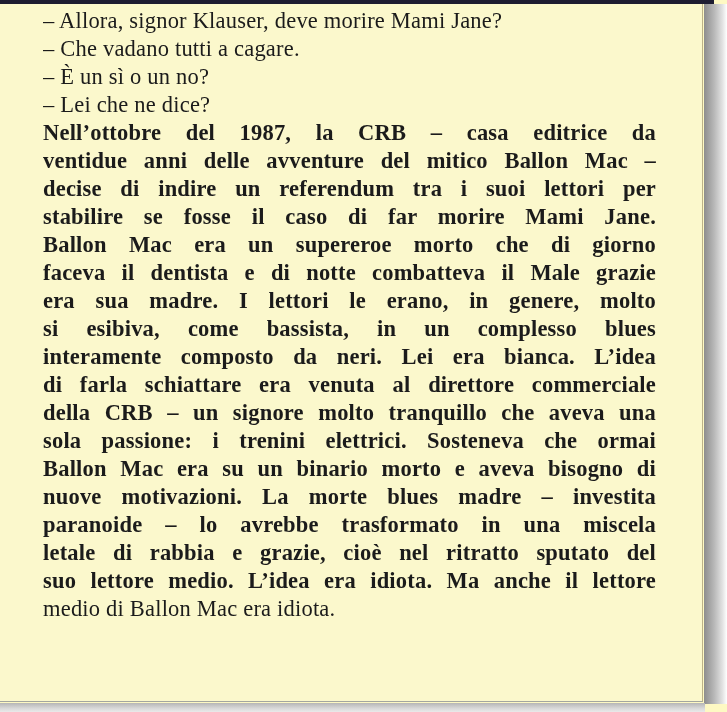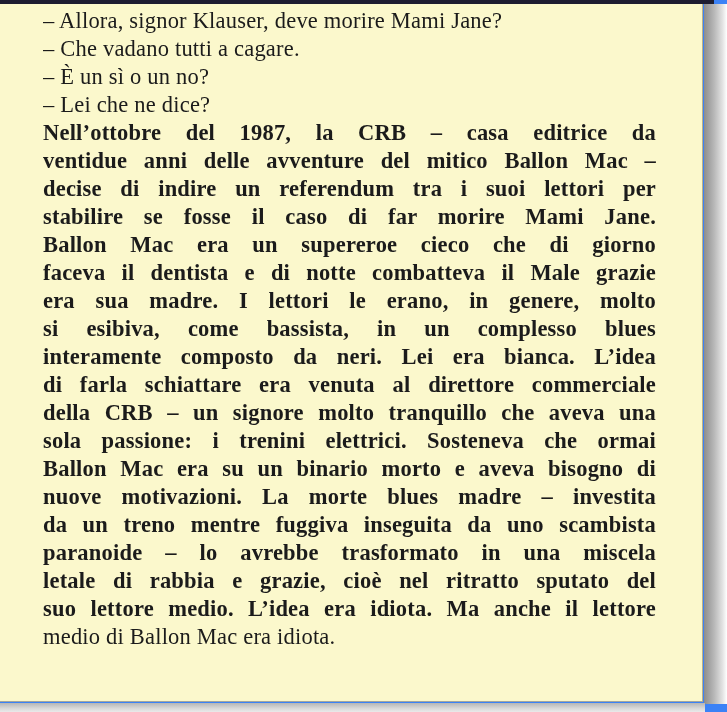--- a/index.html
+++ b/index.html
@@ -1,20 +1,20 @@
 <!DOCTYPE html>
 <html><head>
 <meta charset="utf-8">
 <style>
   html,body{margin:0;padding:0;background:#ffffff;}
   .canvas{
     position:relative;
     width:727px;height:712px;
     overflow:hidden;
-    background:#3b82f6;
+    background:#fef9c3;
     font-family:"Liberation Serif","DejaVu Serif",serif;
   }
   .top-rule{
     position:absolute;left:0;top:0;
     width:714px;height:4px;
     background:#1d1d31;
   }
   .page{
     position:absolute;left:0;top:0;
     width:703px;height:702px;
@@ -65,31 +65,30 @@
           <div class="line">– Allora, signor Klauser, deve morire Mami Jane?</div>
           <div class="line">– Che vadano tutti a cagare.</div>
           <div class="line">– È un sì o un no?</div>
           <div class="line">– Lei che ne dice?</div>
         </div>
       <div>
           <div class="line justified">Nell’ottobre del 1987, la CRB – casa editrice da</div>
           <div class="line justified">ventidue anni delle avventure del mitico Ballon Mac –</div>
           <div class="line justified">decise di indire un referendum tra i suoi lettori per</div>
           <div class="line justified">stabilire se fosse il caso di far morire Mami Jane.</div>
-          <div class="line justified">Ballon Mac era un supereroe cieco che di giorno</div>
+          <div class="line justified">Ballon Mac era un supereroe morto che di giorno</div>
           <div class="line justified">faceva il dentista e di notte combatteva il Male grazie</div>
           <div class="line justified">era sua madre. I lettori le erano, in genere, molto</div>
           <div class="line justified">si esibiva, come bassista, in un complesso blues</div>
           <div class="line justified">interamente composto da neri. Lei era bianca. L’idea</div>
           <div class="line justified">di farla schiattare era venuta al direttore commerciale</div>
           <div class="line justified">della CRB – un signore molto tranquillo che aveva una</div>
           <div class="line justified">sola passione: i trenini elettrici. Sosteneva che ormai</div>
           <div class="line justified">Ballon Mac era su un binario morto e aveva bisogno di</div>
           <div class="line justified">nuove motivazioni. La morte blues madre – investita</div>
-          <div class="line justified">da un treno mentre fuggiva inseguita da uno scambista</div>
           <div class="line justified">paranoide – lo avrebbe trasformato in una miscela</div>
           <div class="line justified">letale di rabbia e grazie, cioè nel ritratto sputato del</div>
           <div class="line justified">suo lettore medio. L’idea era idiota. Ma anche il lettore</div>
         </div>
       <div class="line">medio di Ballon Mac era idiota.</div>
     </div>
   </div>
 
   <div class="top-rule"></div>
   <div class="shadow-right"></div>

